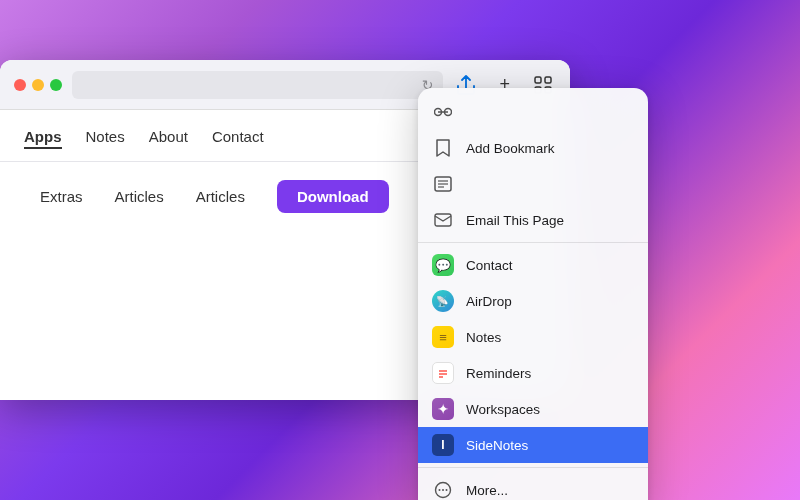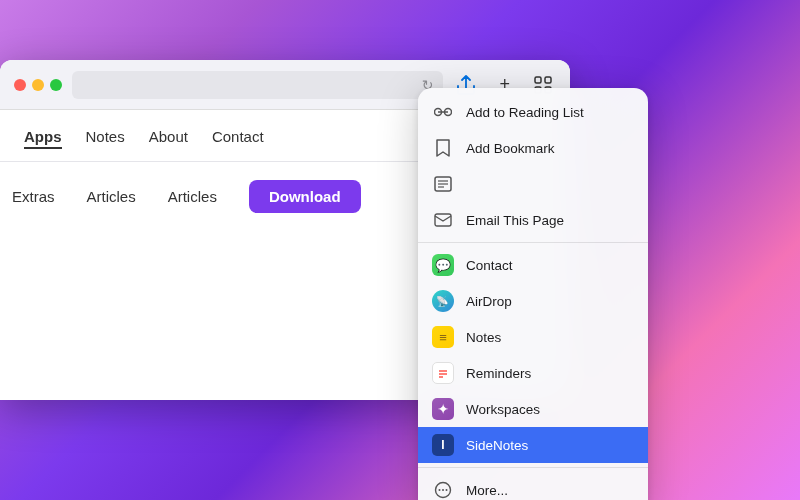--- a/index.html
+++ b/index.html
@@ -122,21 +122,21 @@
       padding-bottom: 2px;
     }
 
     
     .site-subnav {
       display: flex;
       align-items: center;
       gap: 32px;
       padding: 18px 24px 14px 0px;
       padding-left: 0;
-      margin-left: 12px;
+      margin-left: 40px;
     }
 
     .subnav-item {
       font-size: 15px;
       color: #333;
       font-weight: 500;
       cursor: pointer;
     }
 
     .download-btn {
@@ -329,21 +329,20 @@
 <div class="share-menu">
 
   <div class="menu-item">
     <div class="menu-icon">
       <svg width="18" height="16" viewBox="0 0 18 16" fill="none">
         <ellipse cx="4" cy="8" rx="3.5" ry="3.5" stroke="#555" stroke-width="1.5" fill="none"></ellipse>
         <ellipse cx="14" cy="8" rx="3.5" ry="3.5" stroke="#555" stroke-width="1.5" fill="none"></ellipse>
         <line x1="4" y1="8" x2="14" y2="8" stroke="#555" stroke-width="1.5"></line>
       </svg>
     </div>
-    <span>Add to Reading List</span>
   </div>
 
   <div class="menu-item">
     <div class="menu-icon">
       <svg width="14" height="18" viewBox="0 0 14 18" fill="none">
         <path d="M1 1h12v16l-6-4-6 4V1z" stroke="#555" stroke-width="1.5" fill="none" stroke-linejoin="round"></path>
       </svg>
     </div>
     <span>Add Bookmark</span>
   </div>

